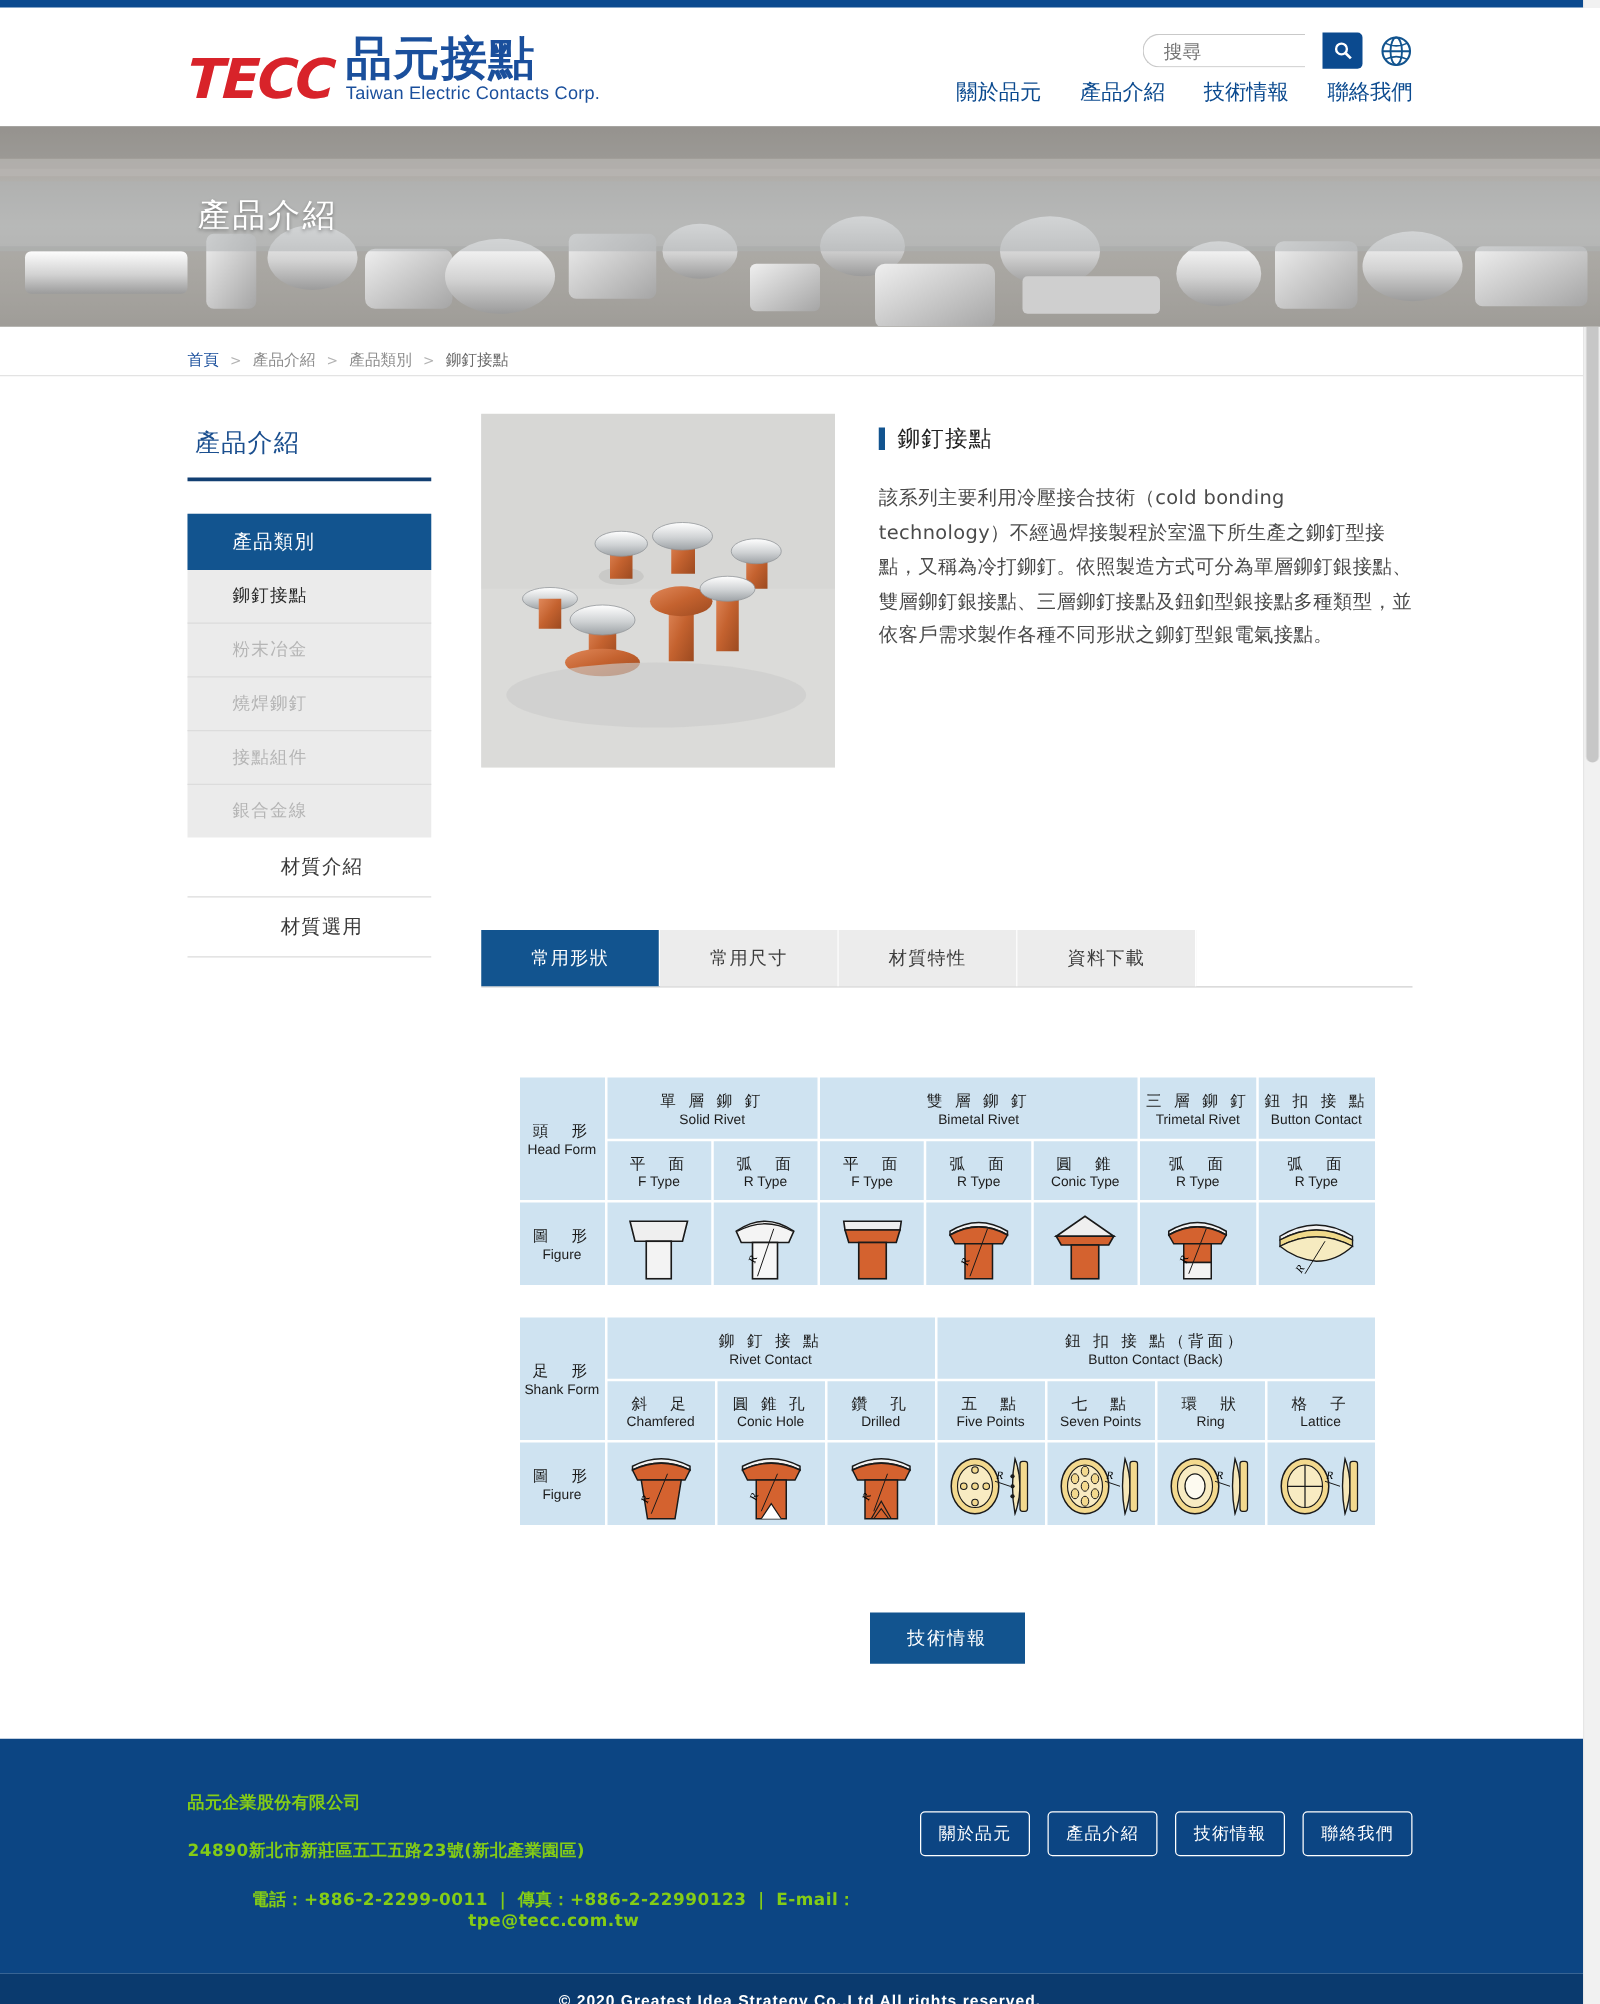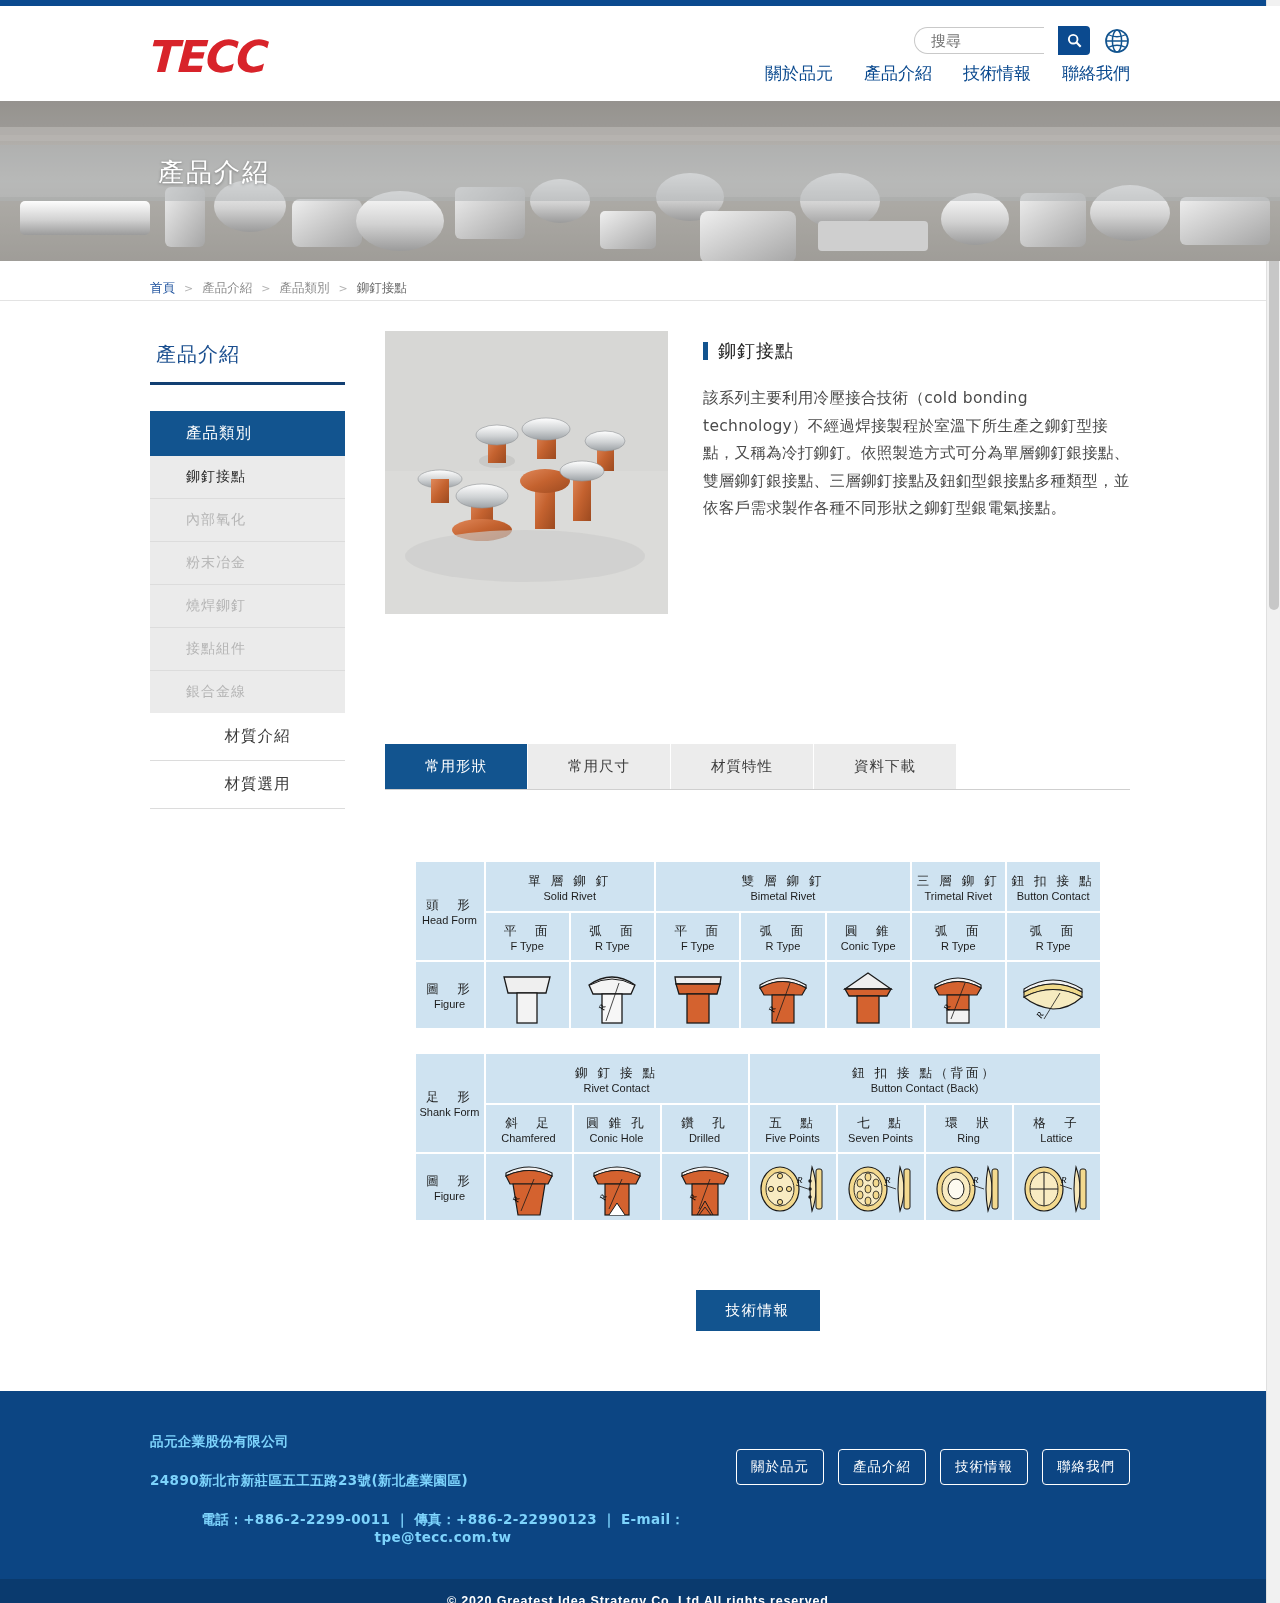--- a/index.html
+++ b/index.html
@@ -289,21 +289,21 @@
   }
 
   
   .footer {
     background: #0c4583;
     padding: 42px 150px 34px;
     display: flex;
     justify-content: space-between;
     align-items: flex-start;
   }
-  .f-left { color: #7dd3fc; font-family: "DejaVu Sans", sans-serif; }
+  .f-left { color: #84cc16; font-family: "DejaVu Sans", sans-serif; }
   .f-left div { font-size: 13.5px; margin-bottom: 21px; letter-spacing: 0.4px; font-weight: bold; }
   .f-left div:last-child { margin-bottom: 0; text-align: center; }
   .f-btns { display: flex; gap: 14px; padding-top: 16px; }
   .f-btn {
     border: 1px solid #fff;
     border-radius: 4px;
     color: #fff;
     font-size: 13.5px;
     padding: 8px 14px;
     letter-spacing: 1px;
@@ -337,20 +337,24 @@
 
 <div class="fakescroll">
     <i></i>
   </div>
 
 <div class="topbar"></div>
 
 <div class="header">
   <div class="logo-wrap">
     <div class="logo-tecc">TECC</div>
+    <div class="logo-txt">
+      <div class="logo-cn">品元接點</div>
+      <div class="logo-en">Taiwan Electric Contacts Corp.</div>
+    </div>
   </div>
 
   <div class="header-right">
     <div class="search-row">
       <div class="search-box">
         <input type="text" placeholder="搜尋" style="">
       </div>
       <div class="search-btn">
         <svg width="15" height="15" viewBox="0 0 16 16">
           <circle cx="6.6" cy="6.6" r="4.6" stroke="#fff" stroke-width="2" fill="none"></circle>
@@ -432,21 +436,20 @@
   </div>
 </div>
 
 <div class="page">
 
   <div class="sidebar">
     <div class="side-title">產品介紹</div>
     <div class="side-group">
       <div class="side-head">產品類別</div>
       <div class="side-item active">鉚釘接點</div>
-      <div class="side-item">內部氧化</div>
       <div class="side-item">粉末冶金</div>
       <div class="side-item">燒焊鉚釘</div>
       <div class="side-item">接點組件</div>
       <div class="side-item">銀合金線</div>
     </div>
     <div class="side-link">材質介紹</div>
     <div class="side-link">材質選用</div>
   </div>
 
   <div class="content">

